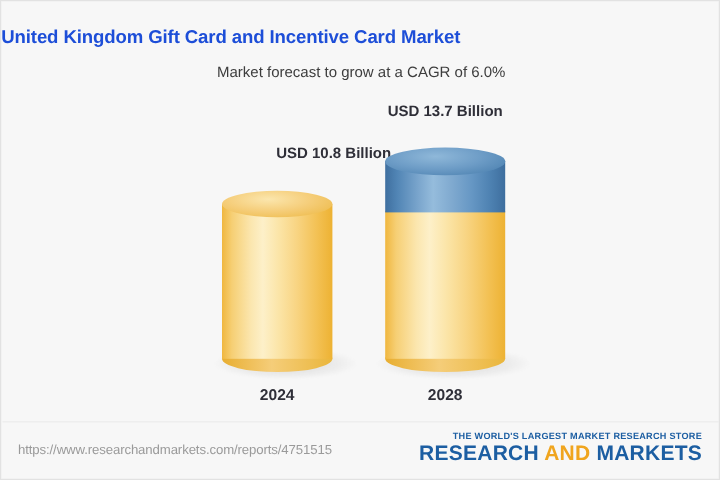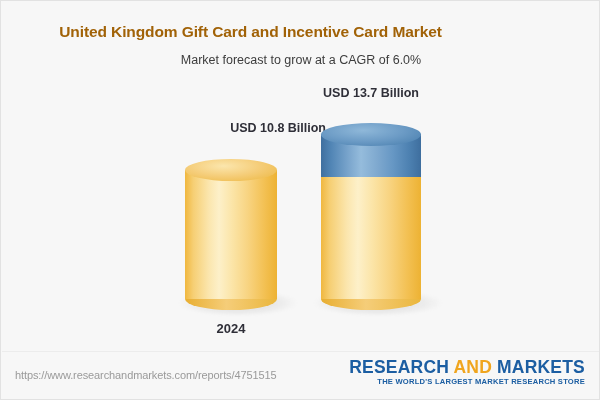--- a/index.html
+++ b/index.html
@@ -20,24 +20,24 @@
     border: 1px solid #e2e2e2;
     overflow: hidden;
   }
 
   
   #chart-title {
     position: absolute;
     left: 0;
     top: 22px;
     width: 499px;
-    text-align: center;
+    text-align: left;
     font-size: 15.5px;
     font-weight: bold;
-    color: #a16207;
+    color: #1d4ed8;
     letter-spacing: -0.1px;
   }
   #chart-subtitle {
     position: absolute;
     left: 0;
     top: 52px;
     width: 600px;
     text-align: center;
     font-size: 12.5px;
     font-weight: normal;
@@ -227,27 +227,28 @@
 
       <div class="cyl-bottom-cap yellow-bottom" style="left:0; top:207px; width:100px; height:22px;"></div>
 
       <div class="cyl-body yellow-body" style="left:0; top:95px; width:100px; height:123px;"></div>
 
       <div class="cyl-body blue-body" style="left:0; top:53px; width:100px; height:43px;"></div>
 
       <div class="cyl-top blue-top" style="left:0; top:42px; width:100px; height:23px;"></div>
     </div>
 
+    <div class="category-label" style="left:275px; top:240px;">2028</div>
 
   </div>
 
   <div id="footer-divider"></div>
 
   <div id="footer-url">https://www.researchandmarkets.com/reports/4751515</div>
 
   <div id="logo">
+    <div id="logo-tagline">THE WORLD'S LARGEST MARKET RESEARCH STORE</div>
     <div id="logo-wordmark">
       <span class="logo-blue">RESEARCH</span><span style="color:transparent;"> </span><span class="logo-orange">AND</span><span style="color:transparent;"> </span><span class="logo-blue">MARKETS</span>
     </div>
-    <div id="logo-tagline">THE WORLD'S LARGEST MARKET RESEARCH STORE</div>
   </div>
 
 </div>
 
 </body></html>

